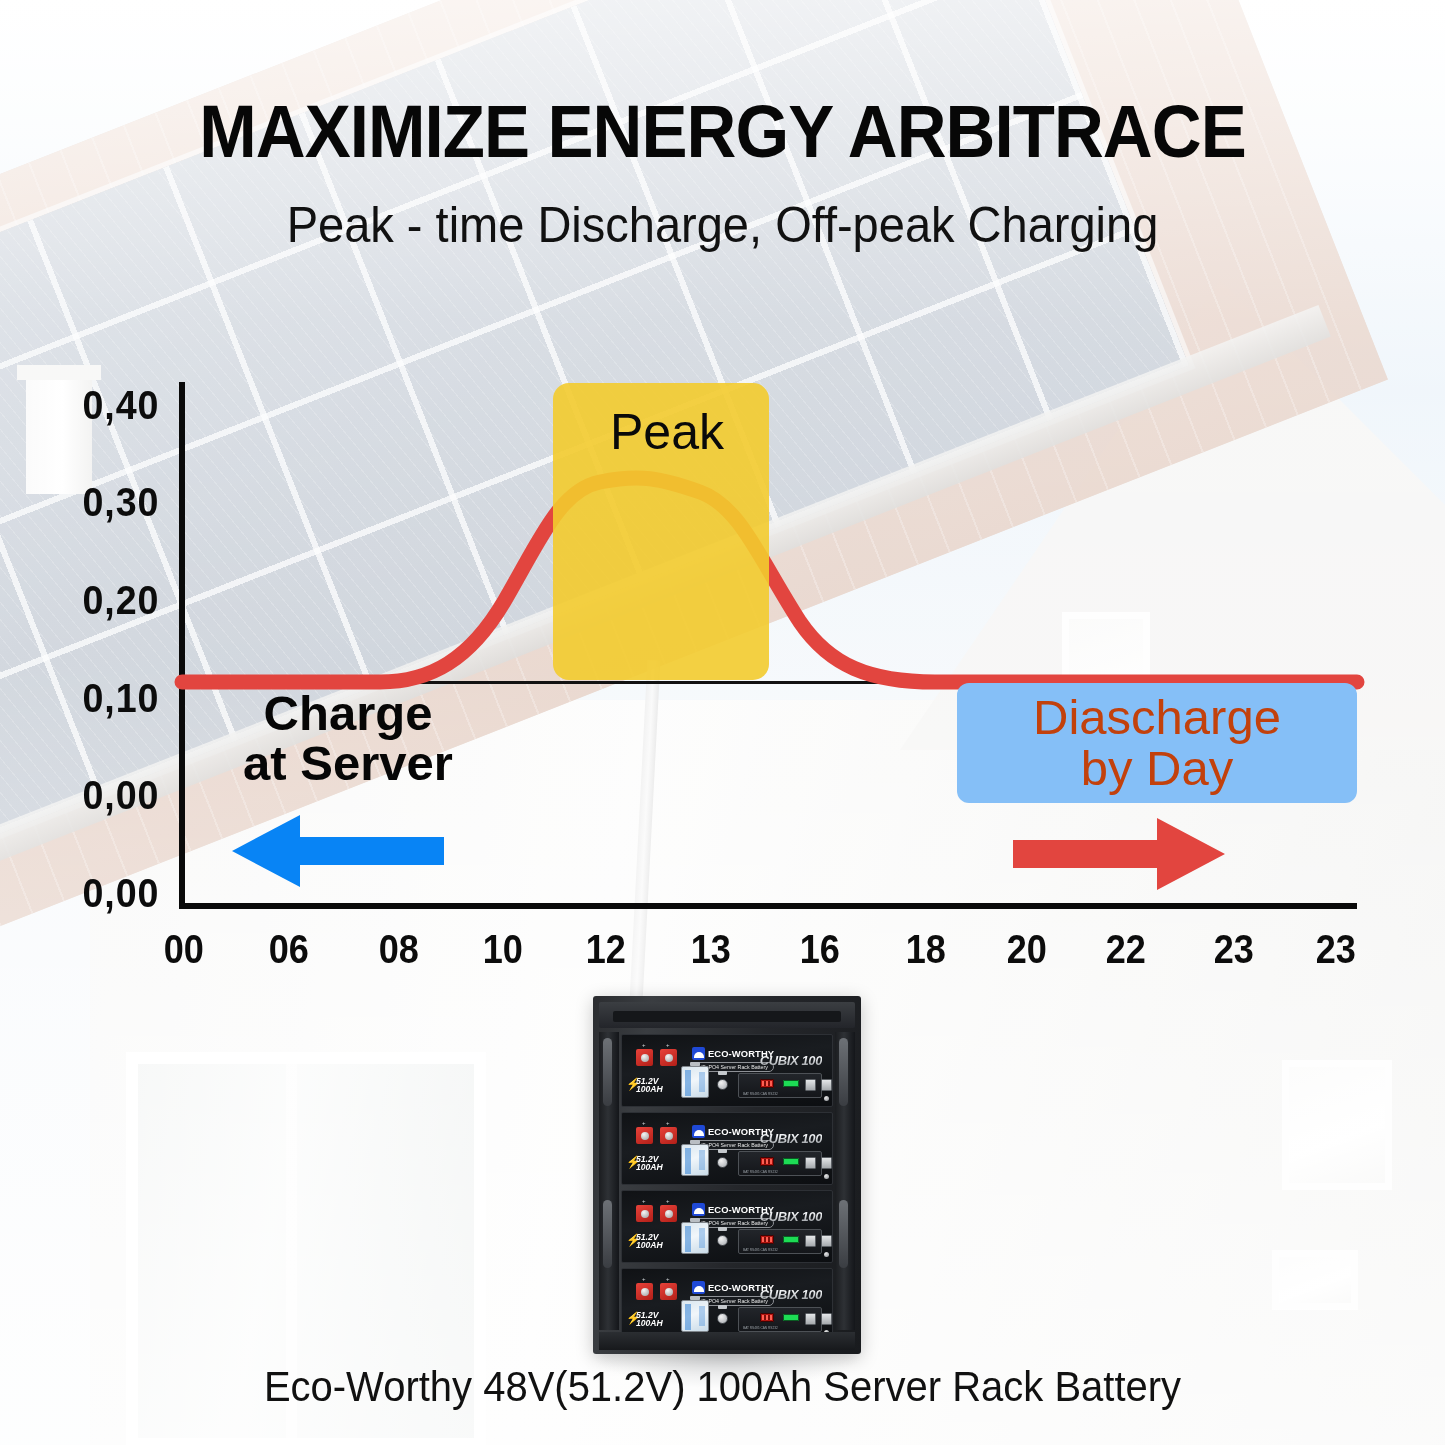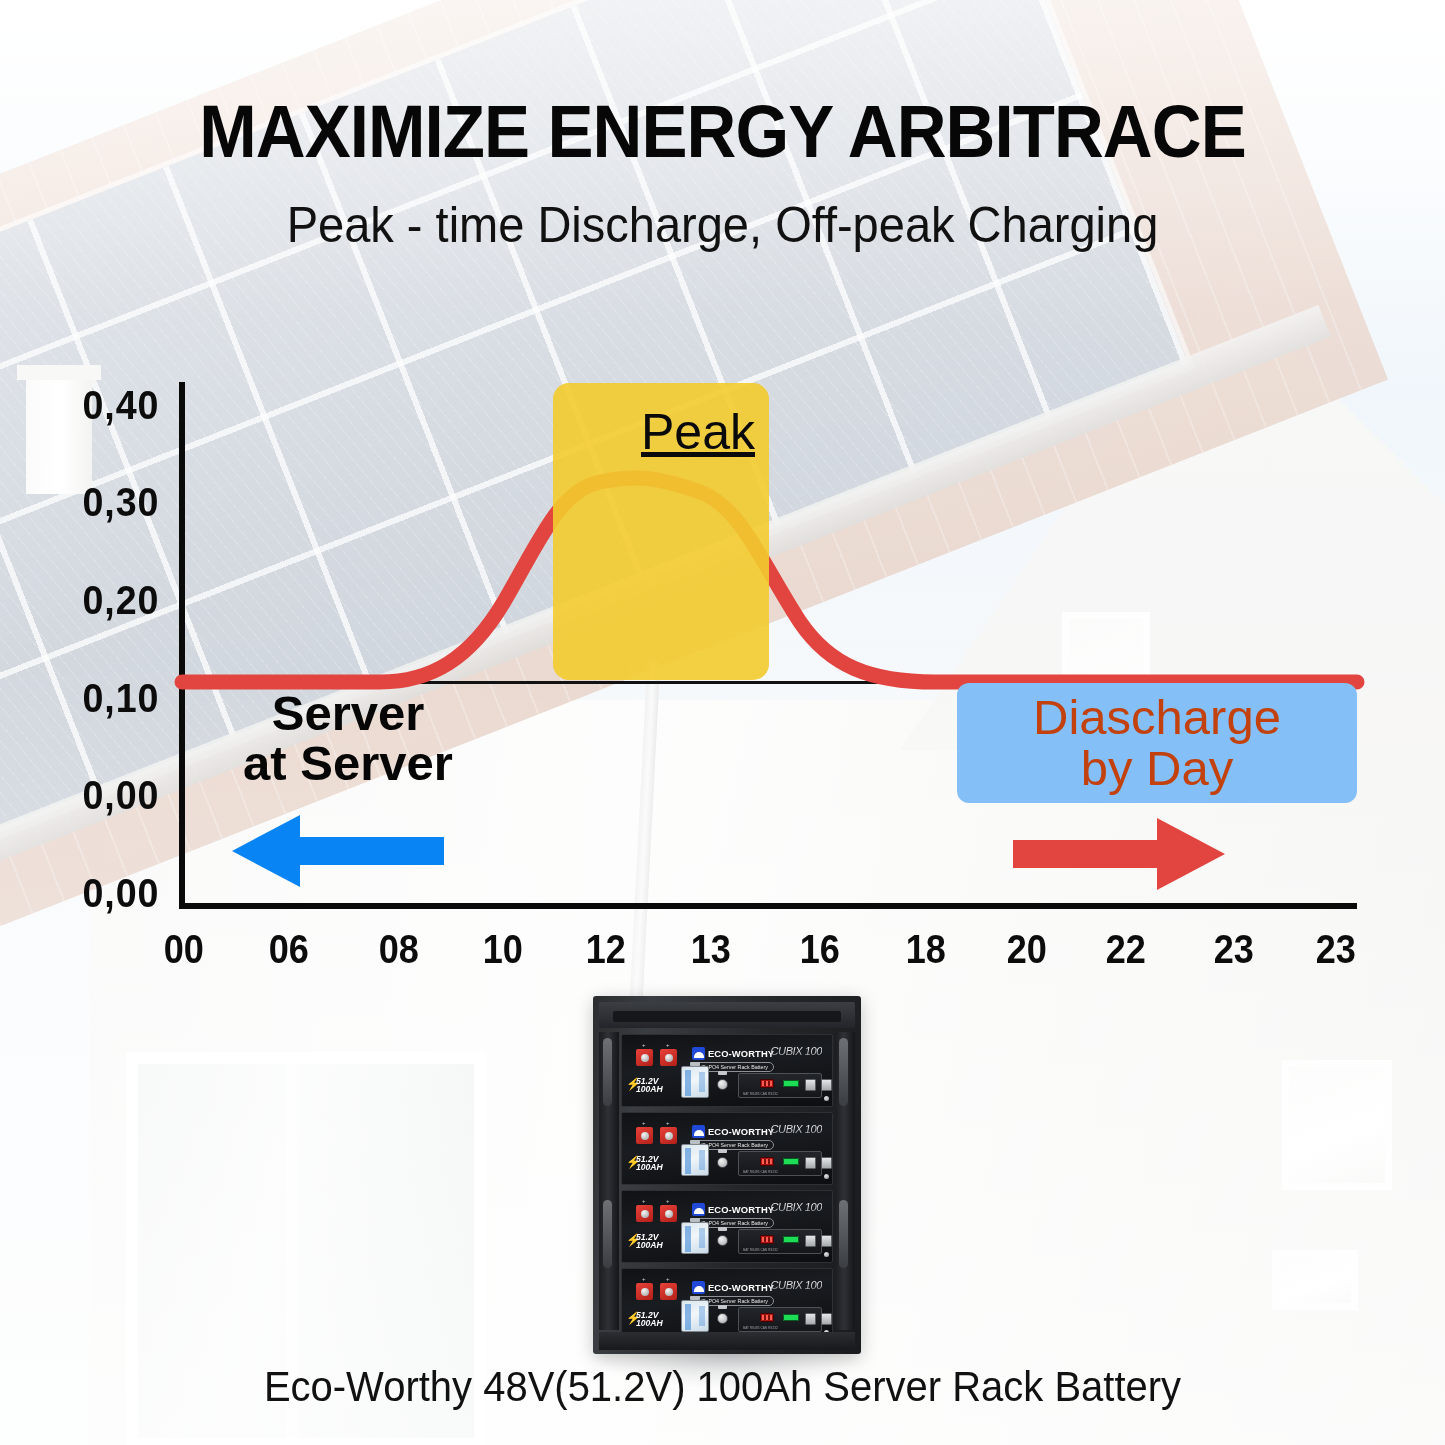--- a/index.html
+++ b/index.html
@@ -191,26 +191,25 @@
   .curve { position: absolute; left: 0; top: 0; width: 1445px; height: 1000px; }
 
   .peak-box {
     position: absolute;
     left: 553px; top: 383px; width: 216px; height: 297px;
     background: rgba(243,203,45,.90);
     border-radius: 16px;
   }
   .peak-label {
     position: absolute;
-    left: 571px; top: 403px; width: 254px;
+    left: 540px; top: 403px; width: 254px;
     text-align: center;
     font-size: 50px;
     font-weight: 500;
     color: #0a0a0a;
-    text-decoration: underline;
   }
 
   .night-label {
     position: absolute;
     left: 188px; top: 689px; width: 320px;
     text-align: center;
     font-size: 49px;
     font-weight: 700;
     line-height: 1.02;
     color: #060606;
@@ -381,22 +380,22 @@
   .rj { position:absolute; top: 5px; width: 11px; height: 12px;
         background: linear-gradient(180deg,#e4e6e8,#a6aaae);
         border: 1px solid #5c6065; border-radius: 1px; }
   .rj.r1 { left: 66px; }
   .rj.r2 { left: 82px; }
   .ioTxt {
     position:absolute; left: 4px; bottom: 1px;
     font-size: 3.2px; color:#9aa0a6; white-space:nowrap;
   }
   .cubix {
-    position: absolute; right: 10px; top: 10px;
-    font-size: 11px; font-weight: 400; font-style: italic;
+    position: absolute; right: 10px; top: 18px;
+    font-size: 13px; font-weight: 700; font-style: italic;
     color: #e9ebee; letter-spacing: -.4px;
     background: linear-gradient(180deg,#f1f3f5 30%,#8d9196 100%);
     -webkit-background-clip: text; background-clip: text; color: transparent;
     white-space: nowrap;
   }
   .screw {
     position:absolute; right: 3px; bottom: 5px; width: 5px; height: 5px;
     border-radius:50%; background: radial-gradient(circle at 35% 30%,#e6e6e6,#8b8f94);
   }
   .rack-shadow {
@@ -475,21 +474,21 @@
                C 640,474 660,478 700,492
                C 740,506 760,560 800,622
                C 830,666 870,682 935,682
                L 1357,682" fill="none" stroke="#e2453f" stroke-width="15" stroke-linecap="round" stroke-linejoin="round"></path>
     </svg>
 
     <div class="peak-box"></div>
     <div class="peak-label">Peak</div>
 
     <div class="night-label">
-      <span>Server</span><br>
+      <span>Charge</span><br>
       <span>at Server</span>
     </div>
     <svg class="arrow left-arrow" viewBox="0 0 212 72">
       <polygon points="212,22 68,22 68,0 0,36 68,72 68,50 212,50" fill="#0884f5"></polygon>
     </svg>
 
     <div class="day-box"></div>
     <div class="day-label">
       <span>Diascharge</span><br>
       <span>by Day</span>

